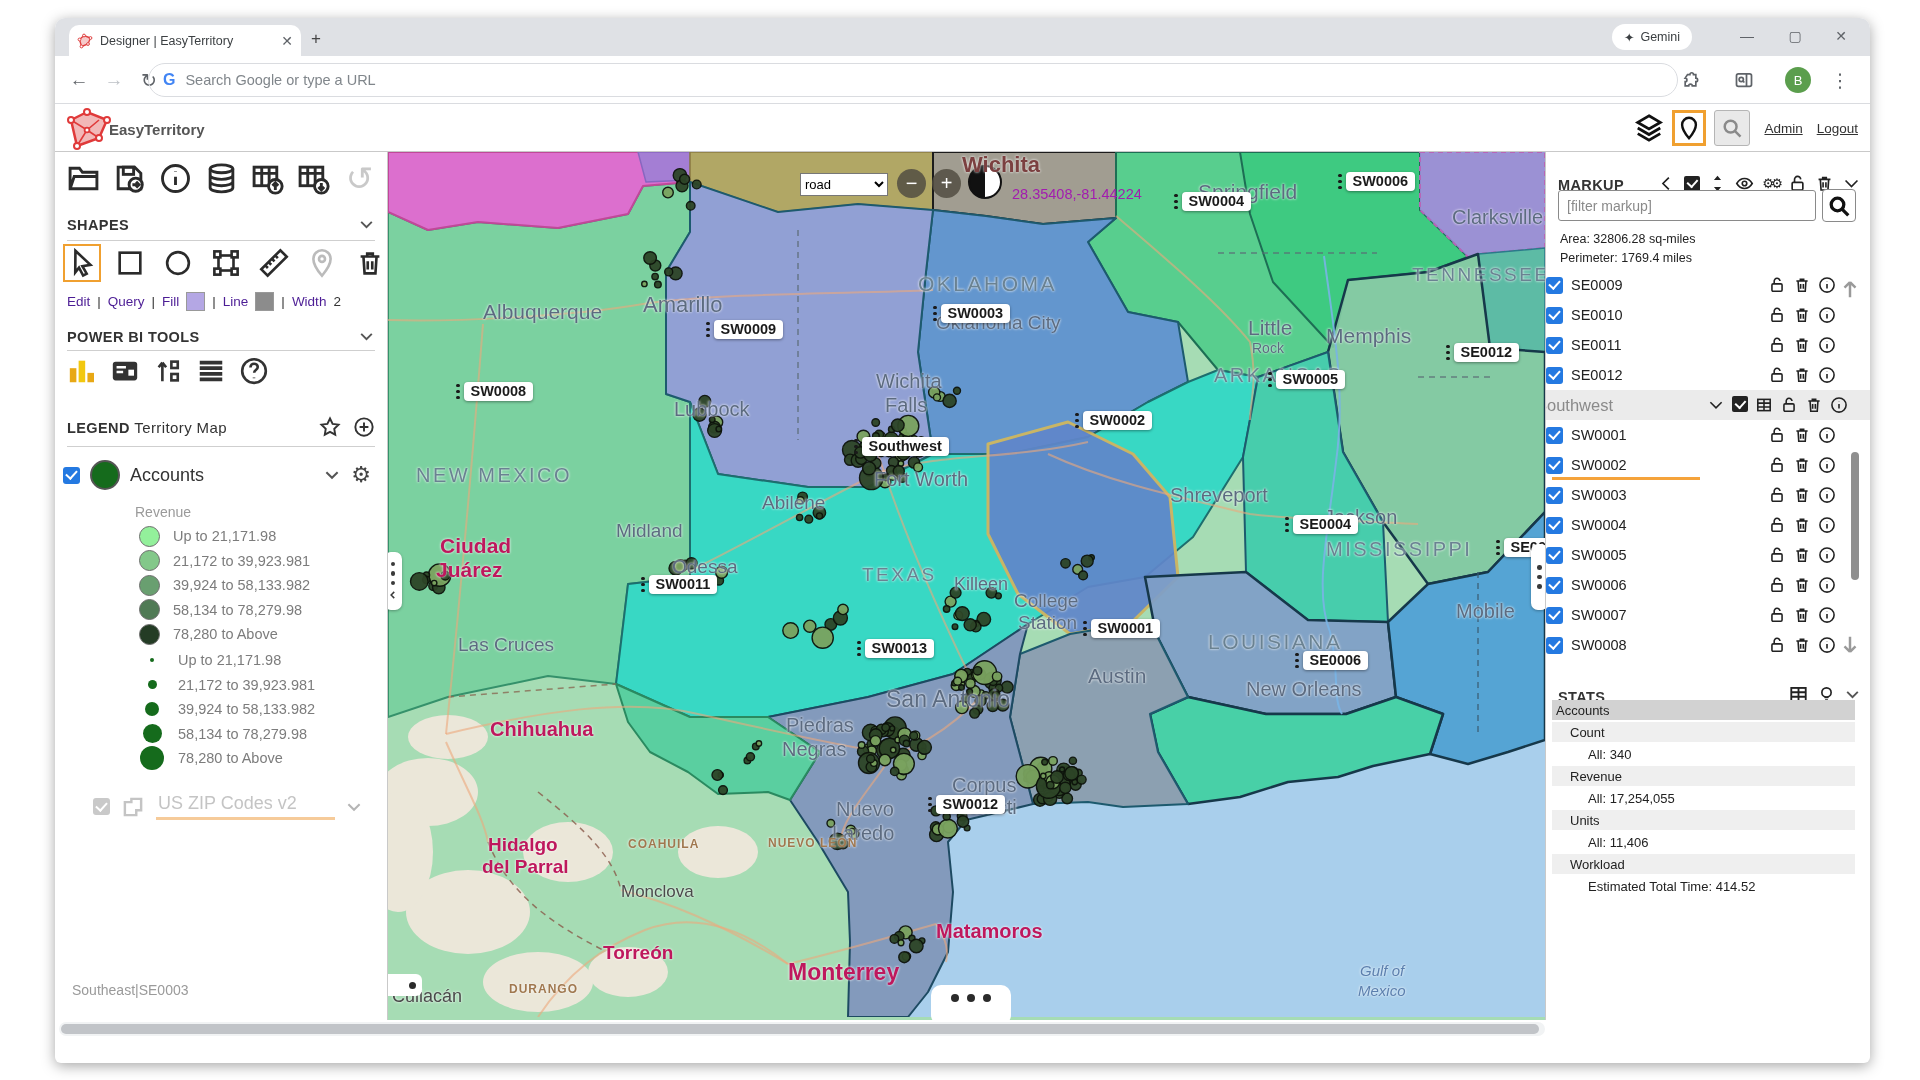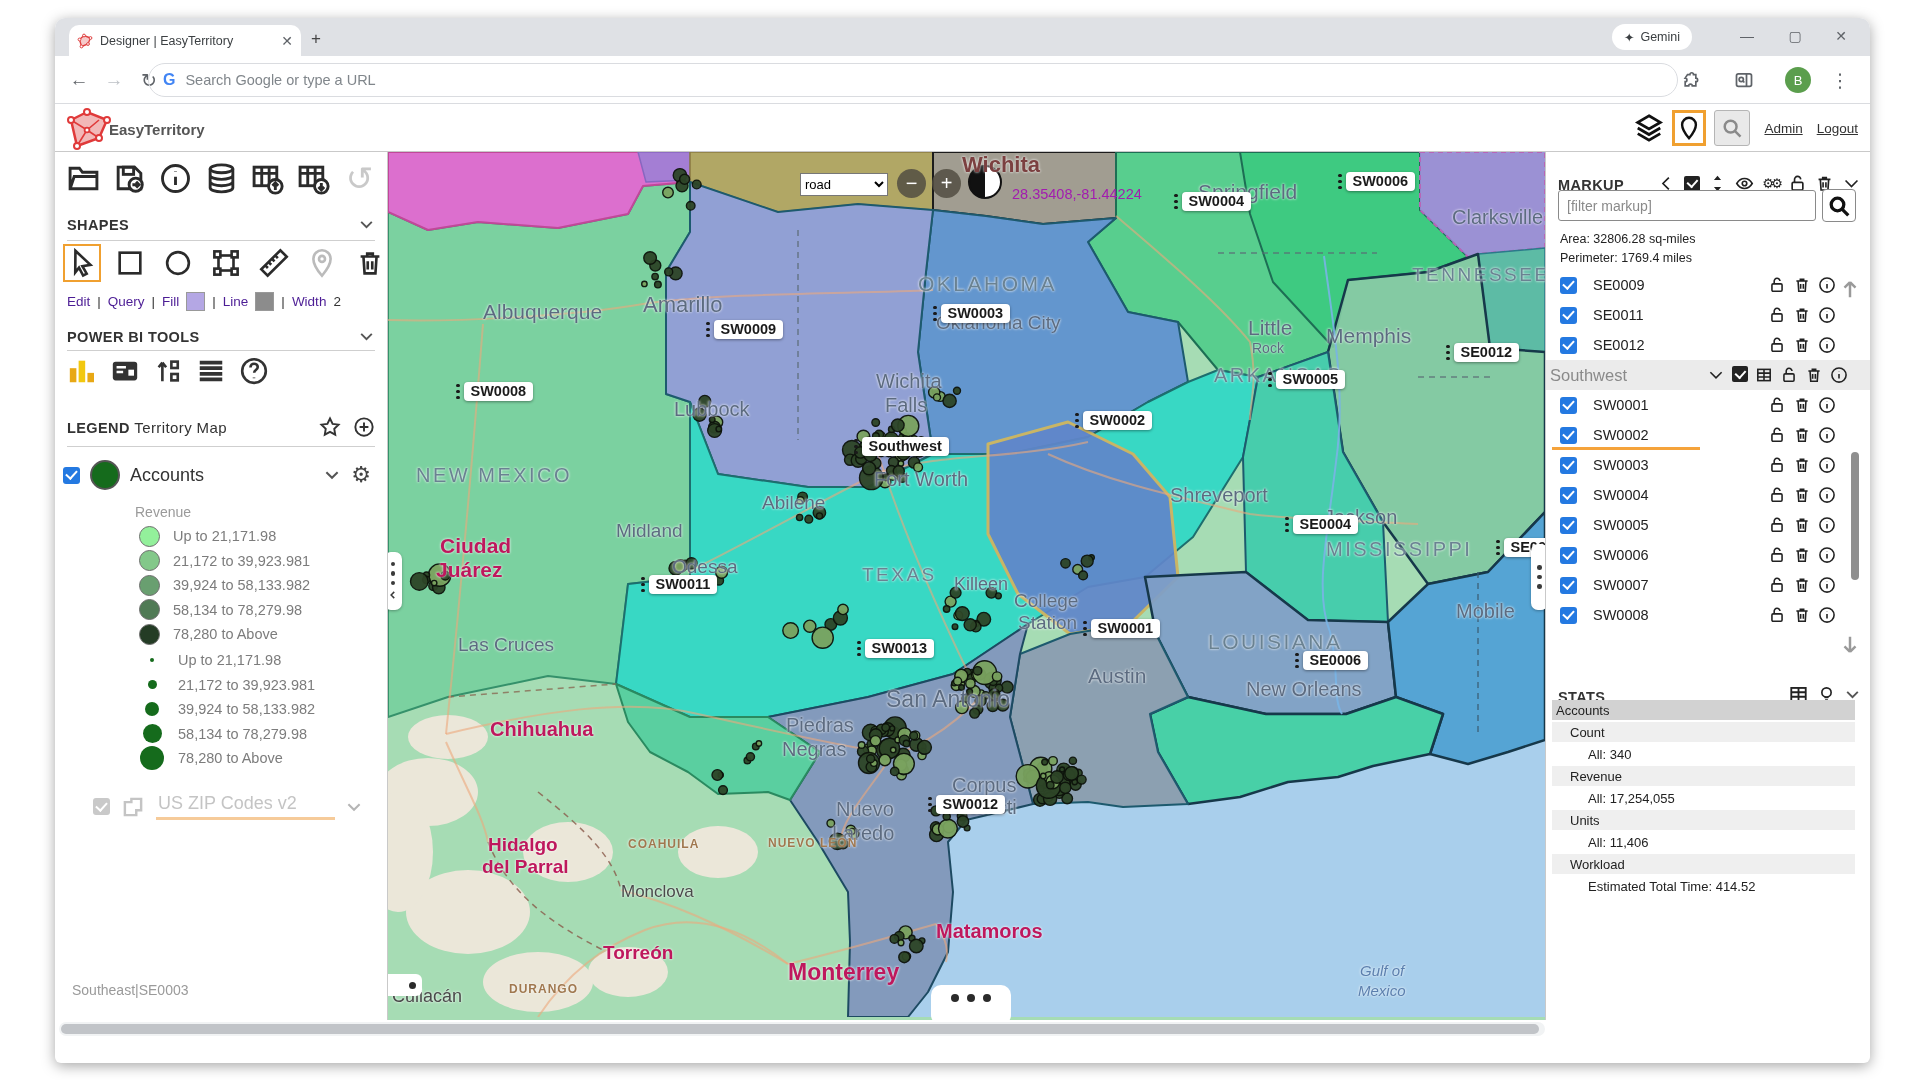--- a/index.html
+++ b/index.html
@@ -110,21 +110,21 @@
   .cbdark { width:16px; height:16px; background:#222; border-radius:2px; position:relative; }
   .cbdark::after { content:""; position:absolute; left:4.5px; top:1.5px; width:4.5px; height:8px; border:solid #fff;
                    border-width:0 2px 2px 0; transform:rotate(42deg); }
   #mk-filter { position:absolute; left:12px; top:38px; width:258px; height:31px; border:1px solid #8a8a8a; border-radius:3px;
                font-size:14px; padding:0 8px; color:#333; }
   #mk-filter::placeholder { color:#8a8a8a; }
   #mk-search { position:absolute; left:276px; top:37px; width:34px; height:33px; border:1px solid #8a8a8a; border-radius:4px;
                background:#fff; display:flex; align-items:center; justify-content:center; color:#111; }
   .mk-meta { position:absolute; left:14px; font-size:12.5px; color:#222; }
   #mk-list { position:absolute; left:0; top:118px; width:324px; height:392px; overflow:hidden; }
-  .mk-row { position:relative; height:30px; display:flex; align-items:center; padding-left:14px; gap:16px; }
+  .mk-row { position:relative; height:30px; display:flex; align-items:center; gap:8px; }
   .mk-row .lbl { font-size:14.5px; color:#222; width:110px; }
   .mk-row .ric { position:absolute; right:34px; display:flex; gap:7px; color:#222; }
   .mk-row.group { background:#ebebeb; }
   .mk-row.group .lbl { font-size:16.5px; color:#8a8a8a; padding-left:0; margin-left:-10px; width:120px; }
   .sel-underline { position:absolute; left:6px; bottom:0; width:148px; border-bottom:3px solid #f5a33b; }
   .mk-scroll { position:absolute; right:8px; color:#9a9a9a; }
   .mk-thumb { position:absolute; right:10px; width:8px; background:#8f8f8f; border-radius:4px; }
   #stats-rows { position:absolute; left:6px; right:14px; top:548px; }
   .st-row { font-size:13px; color:#222; padding:2.5px 0 2.5px 4px; margin-bottom:2px; }
   
@@ -1111,20 +1111,43 @@
               <span>
                 <svg class="ic" width="18" height="18" viewBox="0 0 16 16" fill="none" stroke="#222" stroke-width="1.4">
                   <circle cx="8" cy="8" r="6.3"></circle>
                   <path d="M8 7.2v4M8 4.6v.3"></path>
                 </svg>
               </span>
             </span>
           </div>
           <div class="mk-row">
             <span class="cb"></span>
+            <span class="lbl">SE0010</span>
+            <span class="ric">
+              <span>
+                <svg class="ic" width="18" height="18" viewBox="0 0 16 16" fill="none" stroke="#222" stroke-width="1.4">
+                  <rect x="3.5" y="7" width="9" height="6.5" rx="1"></rect>
+                  <path d="M5.5 7V4.8a2.6 2.6 0 0 1 5.2-.3"></path>
+                </svg>
+              </span>
+              <span>
+                <svg class="ic" width="18" height="18" viewBox="0 0 16 16" fill="none" stroke="#222" stroke-width="1.4">
+                  <path d="M3 4.5h10M6.5 4.5V3h3v1.5M4.5 4.5l.6 9h5.8l.6-9M6.8 7v4.4M9.2 7v4.4"></path>
+                </svg>
+              </span>
+              <span>
+                <svg class="ic" width="18" height="18" viewBox="0 0 16 16" fill="none" stroke="#222" stroke-width="1.4">
+                  <circle cx="8" cy="8" r="6.3"></circle>
+                  <path d="M8 7.2v4M8 4.6v.3"></path>
+                </svg>
+              </span>
+            </span>
+          </div>
+          <div class="mk-row">
+            <span class="cb"></span>
             <span class="lbl">SE0011</span>
             <span class="ric">
               <span>
                 <svg class="ic" width="18" height="18" viewBox="0 0 16 16" fill="none" stroke="#222" stroke-width="1.4">
                   <rect x="3.5" y="7" width="9" height="6.5" rx="1"></rect>
                   <path d="M5.5 7V4.8a2.6 2.6 0 0 1 5.2-.3"></path>
                 </svg>
               </span>
               <span>
                 <svg class="ic" width="18" height="18" viewBox="0 0 16 16" fill="none" stroke="#222" stroke-width="1.4">

